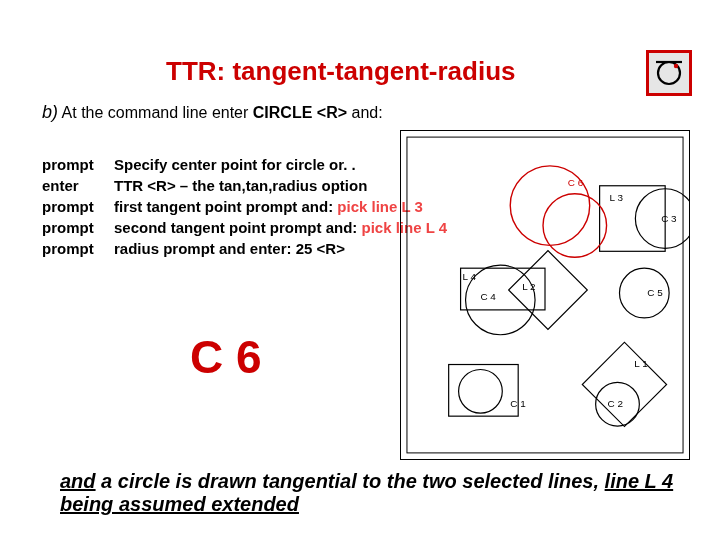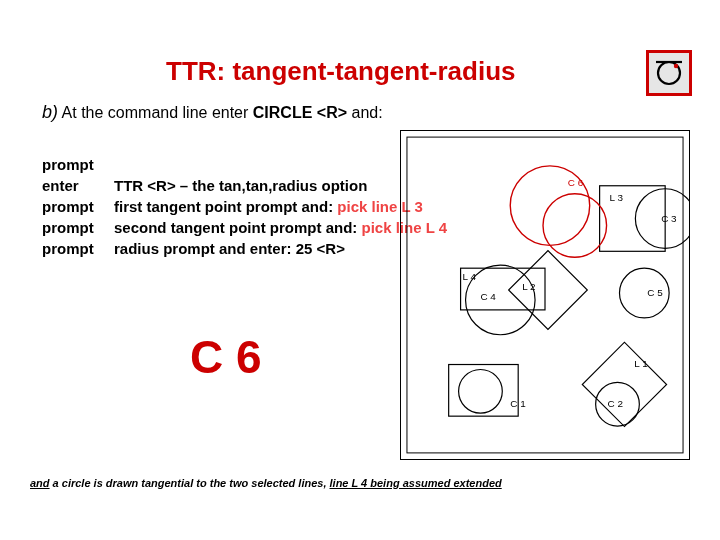--- a/index.html
+++ b/index.html
@@ -56,25 +56,24 @@
     position: absolute;
     top: 330px;
     left: 190px;
     color: #cc0000;
     font-size: 46px;
     font-weight: bold;
   }
   .footnote {
     position: absolute;
     top: 470px;
-    left: 30px;
-    font-size: 11px;
+    left: 60px;
+    font-size: 20px;
     font-weight: bold;
     font-style: italic;
-    margin-top: 7px;
   }
   .underline { text-decoration: underline; }
   .diagram {
     position: absolute;
     top: 130px;
     left: 400px;
     width: 290px;
     height: 330px;
     border: 1.5px solid #000;
   }
@@ -106,20 +105,21 @@
 <div class="subline">
   <span class="b">b)</span>
   <span> At the command line enter </span>
   <span class="strong">CIRCLE &lt;R&gt;</span>
   <span> and:</span>
 </div>
 
 <div class="prompts">
   <div class="row">
     <div class="lbl">prompt</div>
+    <div class="txt">Specify center point for circle or. .</div>
   </div>
   <div class="row">
     <div class="lbl">enter</div>
     <div class="txt">TTR &lt;R&gt; – the tan,tan,radius option</div>
   </div>
   <div class="row">
     <div class="lbl">prompt</div>
     <div class="txt">
       <span>first tangent point prompt and: </span><span class="pick">pick line L 3</span>
     </div>

